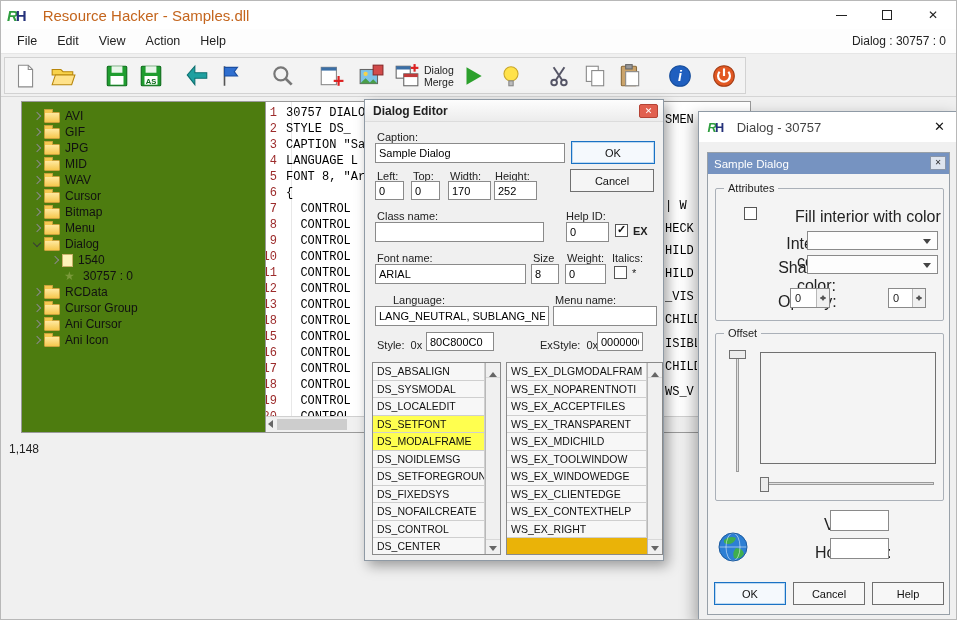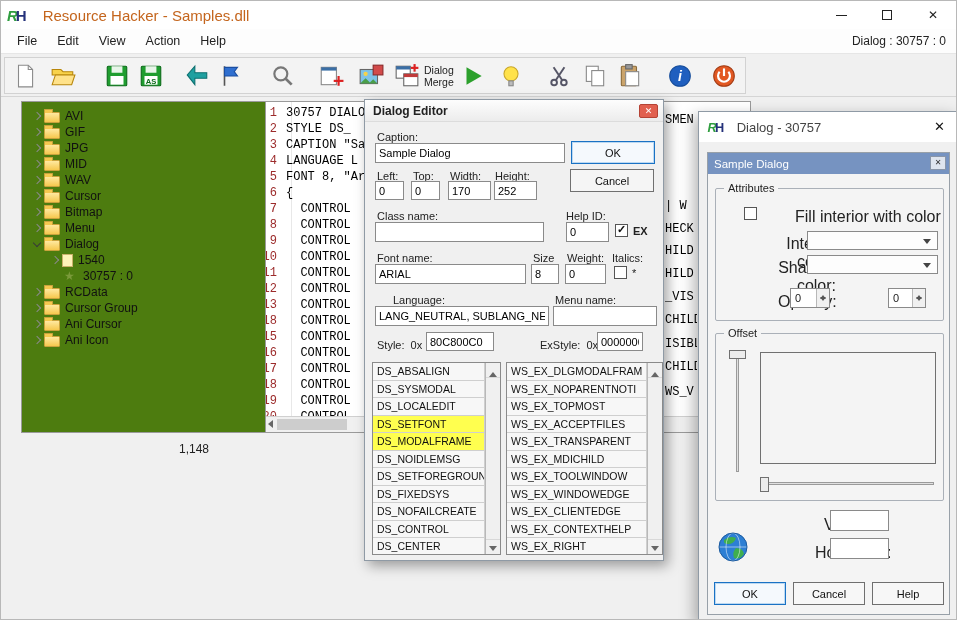--- a/index.html
+++ b/index.html
@@ -42,21 +42,21 @@
   .exp { width:14px; height:14px; position:relative; flex:none; }
   .exp-right .exp::before { content:""; position:absolute; left:4px; top:4px; width:5px; height:5px; border-right:1px solid #8a8a8a; border-bottom:1px solid #8a8a8a; transform:rotate(-45deg); }
   .exp-down .exp::before { content:""; position:absolute; left:4px; top:3px; width:5px; height:5px; border-right:1px solid #3a3a3a; border-bottom:1px solid #3a3a3a; transform:rotate(45deg); }
   .exp-none .exp { visibility:hidden; width:0; }
   .ticon { flex:none; margin-right:5px; position:relative; }
   .icon-folder .ticon { width:16px; height:11px; background:linear-gradient(#ffe9a0,#f6c84e); border:1px solid #c9a23d; border-radius:1px; margin-top:2px; }
   .icon-folder .ticon::before { content:""; position:absolute; top:-4px; left:-1px; width:7px; height:3px; background:#f6c84e; border:1px solid #c9a23d; border-bottom:none; border-radius:1px 1px 0 0; }
   .icon-file .ticon { width:11px; height:13px; background:#fdf3b8; border:1px solid #c9b26a; }
   .icon-star .ticon { width:14px; height:14px; }
   .icon-star .ticon::before { content:"★"; position:absolute; left:0; top:0; color:#7a9a3a; font-size:12px; line-height:14px; }
-  .tree-count { position:absolute; left:8px; top:441px; width:200px; text-align:right; font-size:12px; color:#222; }
+  .tree-count { position:absolute; left:8px; top:441px; width:200px; text-align:left; font-size:12px; color:#222; }
 
   
   .editor { position:absolute; left:258px; top:100px; width:492px; height:332px; background:#fff; border:1px solid #9a9a9a; z-index:1; overflow:hidden; }
   .editor::before { content:""; position:absolute; left:31px; top:0; bottom:16px; width:1px; background:#e8e8e8; }
   .ed-lines { position:absolute; left:0; top:4px; right:0; }
   .ed-line { height:16px; display:flex; font:12px "Liberation Mono", monospace; white-space:pre; }
   .ed-line .ln { width:26px; flex:none; text-align:right; padding-right:9px; color:#9c2b2b; }
   .ed-line .tx { color:#000; }
   .ed-hscroll { position:absolute; left:0; bottom:0; right:0; height:16px; background:#f0f0f0; border-top:1px solid #d0d0d0; }
   .ed-sb-left { position:absolute; left:0; top:0; width:16px; height:15px; }
@@ -556,23 +556,20 @@
     <div class="lb right-lb">
       <div class="lb-rows">
 
       <div class="lb-row">
           <span>WS_EX_DLGMODALFRAM</span>
         </div>
           <div class="lb-row">
           <span>WS_EX_NOPARENTNOTI</span>
         </div>
           <div class="lb-row">
-          <span>WS_EX_TOPMOST</span>
-        </div>
-          <div class="lb-row">
           <span>WS_EX_ACCEPTFILES</span>
         </div>
           <div class="lb-row">
           <span>WS_EX_TRANSPARENT</span>
         </div>
           <div class="lb-row">
           <span>WS_EX_MDICHILD</span>
         </div>
           <div class="lb-row">
           <span>WS_EX_TOOLWINDOW</span>

